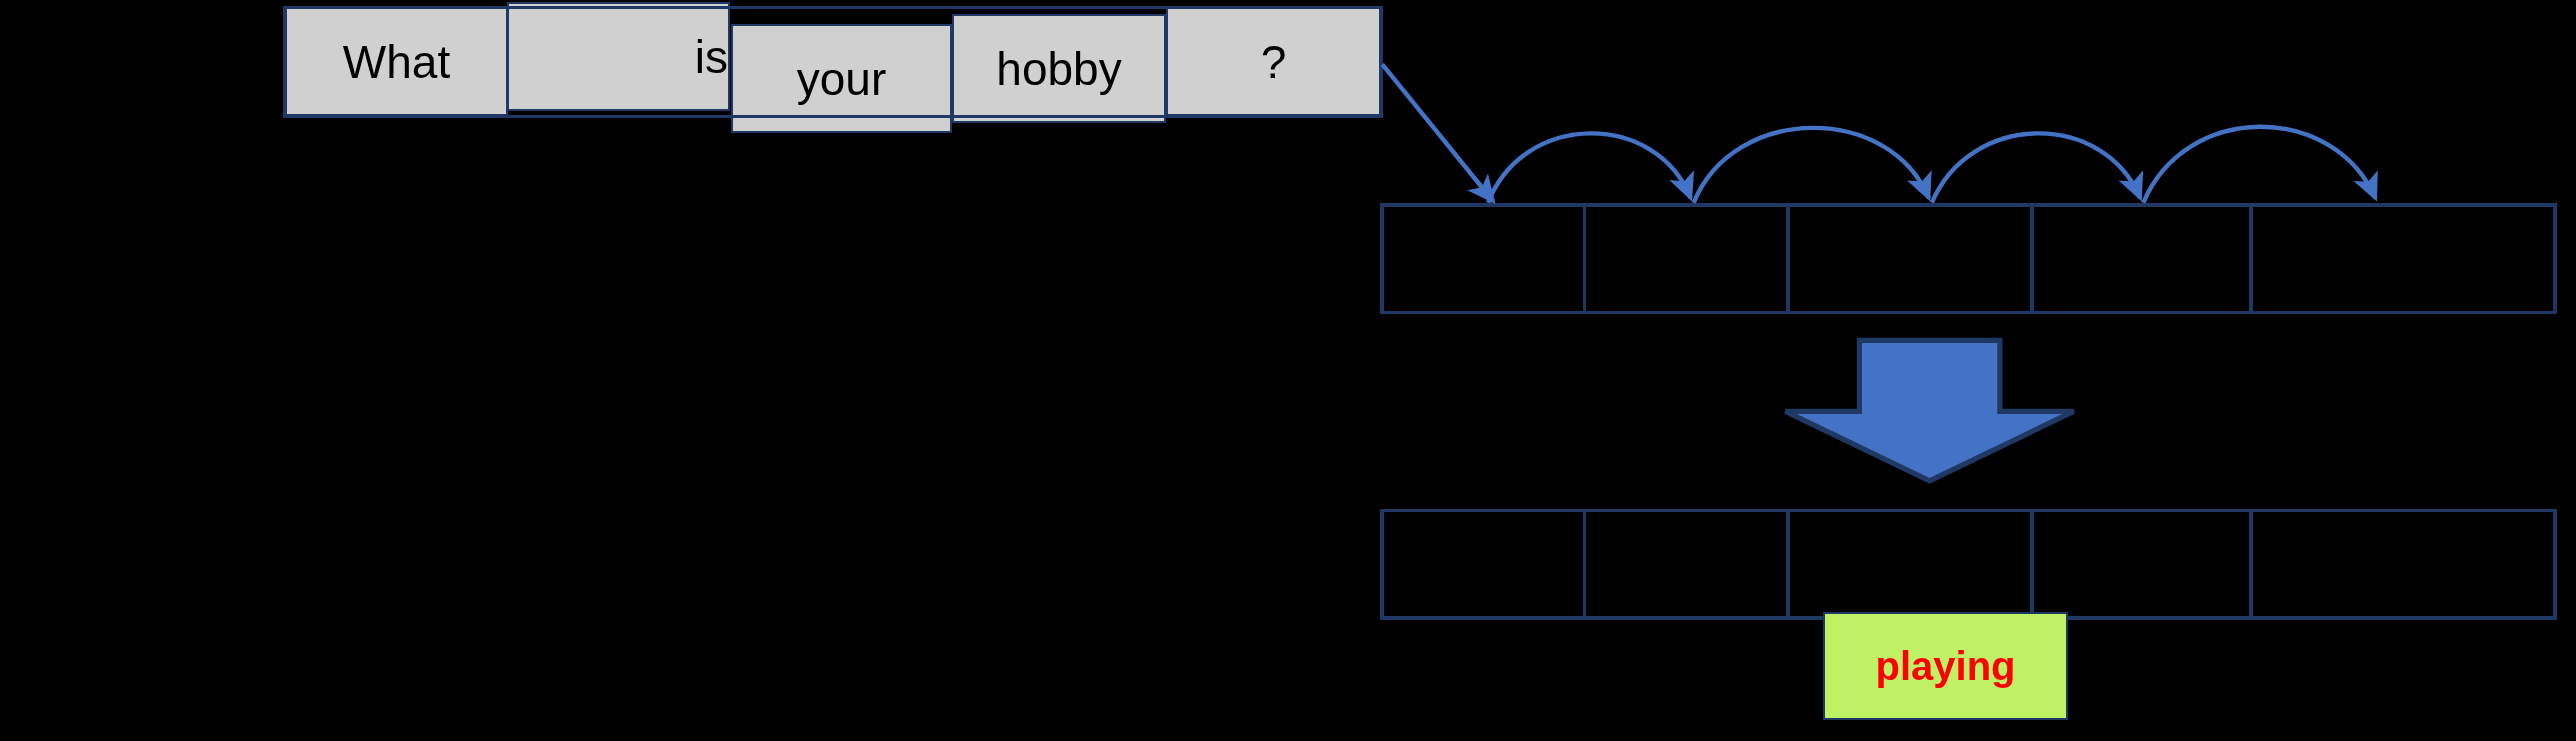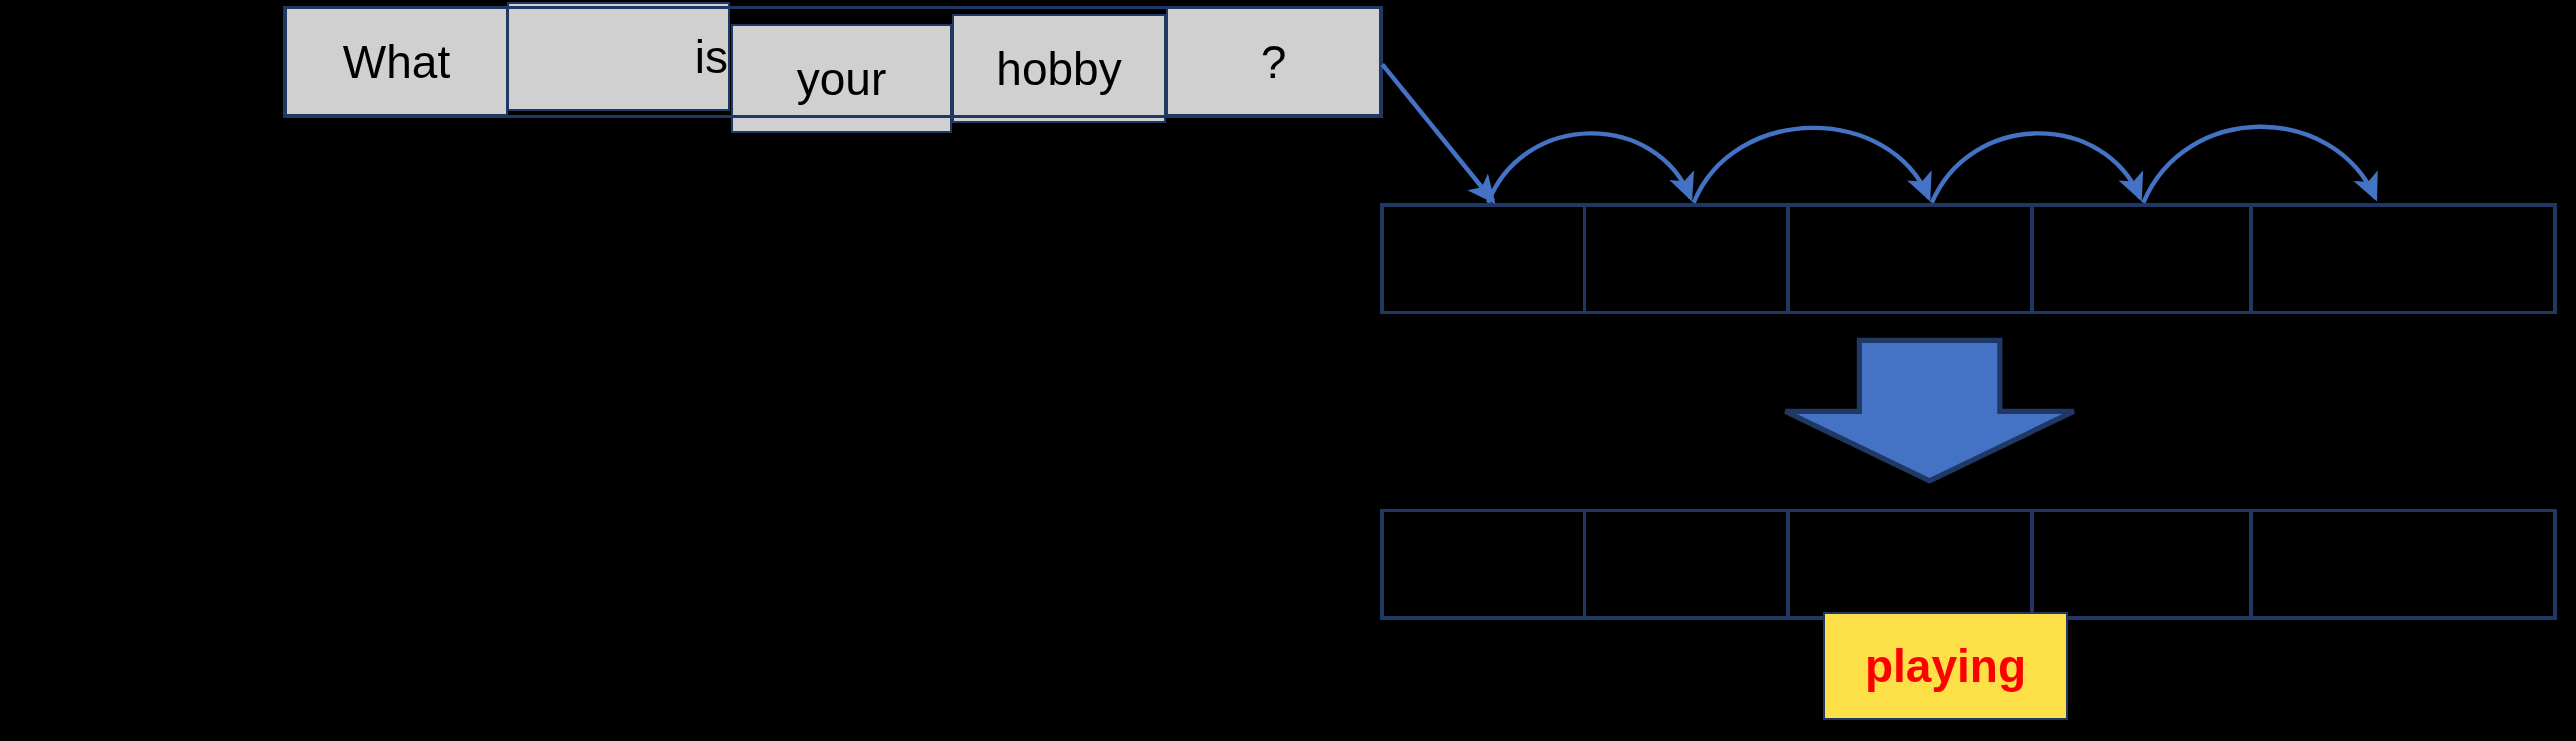--- a/index.html
+++ b/index.html
@@ -51,24 +51,24 @@
   }
   .grid-frame {
     position: absolute;
     box-sizing: border-box;
     border: 3.7px solid #1f3864;
     pointer-events: none;
   }
 
   
   .pred-cell {
-    background: #fde047;
+    background: #bef264;
     border: 2.2px solid #1f3864;
     color: #ff0000;
-    font-size: 46px;
+    font-size: 40px;
     font-weight: 700;
   }
 
   
   #overlay {
     position: absolute;
     left: 0;
     top: 0;
     width: 2576px;
     height: 742px;

